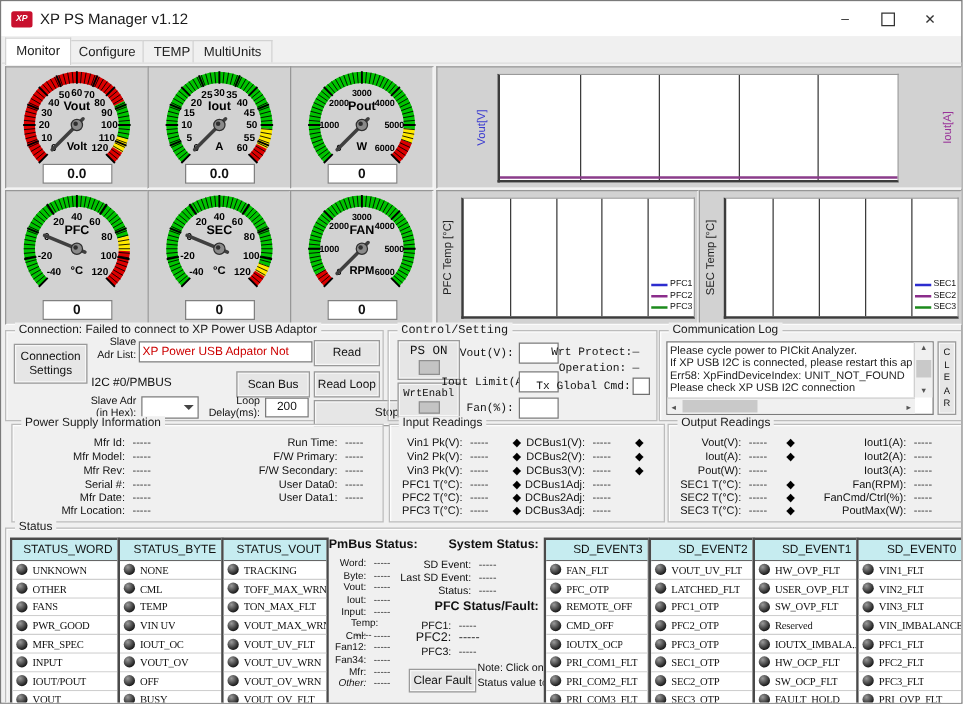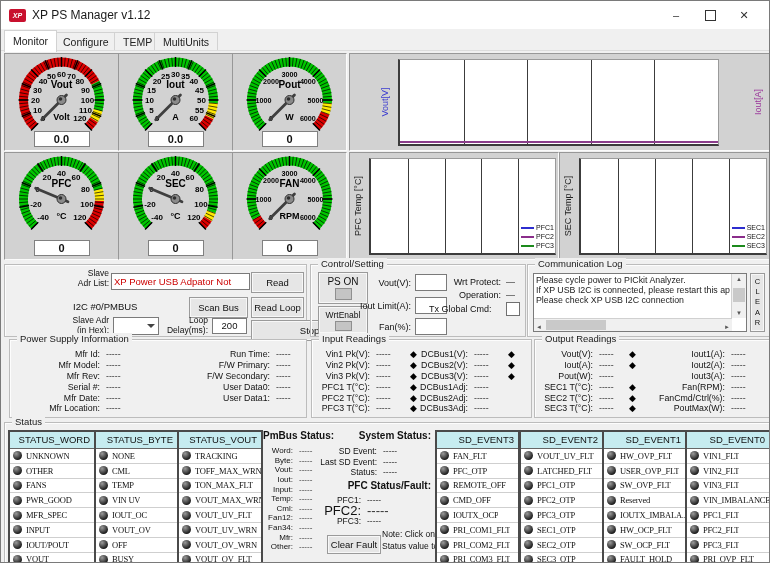--- a/index.html
+++ b/index.html
@@ -667,20 +667,22 @@
           </div>
           <div class="lg-row">
             <span class="lg-line" style="background: rgb(28, 138, 28);"></span>
             <span class="lg-lbl">SEC3</span>
           </div>
         </div>
       </div>
   </div>
 
   <div class="gb" style="left:3px;top:213px;width:301px;height:71px;">
+    <span class="gbt">Connection: Failed to connect to XP Power USB Adaptor</span>
+    <div class="btn" style="left:6px;top:10px;width:57px;height:30px;white-space:normal;line-height:11px;">Connection Settings</div>
     <div class="lbl2" style="left:64px;top:4px;width:40px;">
       <span>Slave</span><br><span>Adr List:</span>
     </div>
     <div class="field" style="left:106px;top:8px;width:135px;height:15px;color:#cc0000;line-height:15px;padding-left:2px;overflow:hidden;">XP Power USB Adpator Not Found</div>
     <div class="btn" style="left:246px;top:7px;width:51px;height:19px;">Read</div>
     <span class="lbl" style="left:68px;top:36px;font-size:9.5px;">I2C #0/PMBUS</span>
     <div class="btn" style="left:184px;top:32px;width:57px;height:19px;">Scan Bus</div>
     <div class="btn" style="left:246px;top:32px;width:51px;height:19px;">Read Loop</div>
     <div class="lbl2" style="left:60px;top:51px;width:44px;">
       <span>Slave Adr</span><br><span>(in Hex):</span>
@@ -688,21 +690,21 @@
     <div class="field" style="left:108px;top:52px;width:44px;height:16px;">
         <span class="combo-arrow"></span>
       </div>
     <div class="lbl2" style="left:155px;top:51px;width:48px;">
       <span>Loop</span><br><span>Delay(ms):</span>
     </div>
     <div class="field" style="left:207px;top:53px;width:33px;height:14px;text-align:center;line-height:14px;">200</div>
     <div class="btn" style="left:246px;top:55px;width:51px;height:19px;padding-left:44px;">Stop Loop</div>
   </div>
 
-  <div class="gb" style="left:309px;top:213px;width:214px;height:71px;">
+  <div class="gb" style="left:309px;top:213px;width:214px;height:71px;font-family:Liberation Mono, monospace;">
     <span class="gbt">Control/Setting</span>
     <div class="btn" style="left:7px;top:7px;width:48px;height:30px;flex-direction:column;font-size:10px;">
       <span>PS ON</span>
       <span style="width:15px;height:10px;background:#c4c4c4;border:1px solid #8f8f8f;margin-top:1px;"></span>
     </div>
     <div class="btn" style="left:7px;top:41px;width:48px;height:26px;flex-direction:column;font-size:8.5px;">
       <span>WrtEnabl</span>
       <span style="width:15px;height:8px;background:#c4c4c4;border:1px solid #8f8f8f;margin-top:1px;"></span>
     </div>
     <span class="lbl" style="left:52px;top:13px;width:48px;text-align:right;">Vout(V):</span>
@@ -718,20 +720,21 @@
     <span class="lbl" style="left:118px;top:39px;width:72px;">Tx Global Cmd:</span>
     <span class="checkbox" style="left:195px;top:37px;"></span>
   </div>
 
   <div class="gb" style="left:526px;top:213px;width:241px;height:71px;">
     <span class="gbt">Communication Log</span>
     <div id="logbox" style="left:5px;top:8px;width:212px;height:57px;">
       <div id="logtext">
           <div>Please cycle power to PICkit Analyzer.</div>
           <div>If XP USB I2C is connected, please restart this app.</div>
+          <div>Err58: XpFindDeviceIndex: UNIT_NOT_FOUND</div>
           <div>Please check XP USB I2C connection</div>
         </div>
       <div class="vscroll">
           <div class="sarrow">▲</div>
           <div class="thumb-v"></div>
           <div class="sarrow" style="position:absolute;bottom:0;left:0;right:0;">▼</div>
         </div>
       <div class="hscroll">
           <span class="sarrow" style="position:absolute;left:2px;top:3px;">◄</span>
           <div class="thumb-h"></div>
@@ -1049,42 +1052,42 @@
           <span class="p-val">-----</span>
         </div>
         <div class="p-row" style="height: 9.6px; font-size: 8px;">
           <span class="p-lbl" style="width: 30px;">Iout:</span>
           <span class="p-val">-----</span>
         </div>
         <div class="p-row" style="height: 9.6px; font-size: 8px;">
           <span class="p-lbl" style="width: 30px;">Input:</span>
           <span class="p-val">-----</span>
         </div>
-        <div class="p-row" style="height: 9.6px; font-size: 8px;">
+        <div class="p-row" style="height: 9.6px; font-size: 8px; flex-direction: column;">
           <span class="p-lbl" style="width: 30px;">Temp:</span>
           <span class="p-val">-----</span>
         </div>
         <div class="p-row" style="height: 9.6px; font-size: 8px;">
           <span class="p-lbl" style="width: 30px;">Cml:</span>
           <span class="p-val">-----</span>
         </div>
         <div class="p-row" style="height: 9.6px; font-size: 8px;">
           <span class="p-lbl" style="width: 30px;">Fan12:</span>
           <span class="p-val">-----</span>
         </div>
         <div class="p-row" style="height: 9.6px; font-size: 8px;">
           <span class="p-lbl" style="width: 30px;">Fan34:</span>
           <span class="p-val">-----</span>
         </div>
         <div class="p-row" style="height: 9.6px; font-size: 8px;">
           <span class="p-lbl" style="width: 30px;">Mfr:</span>
           <span class="p-val">-----</span>
         </div>
         <div class="p-row" style="height: 9.6px; font-size: 8px;">
-          <span class="p-lbl" style="width: 30px;">Other:</span>
+          <span class="p-lbl" style="width: 30px; font-style: italic;">Other:</span>
           <span class="p-val">-----</span>
         </div>
       </div>
 
     <span class="lbl bold" style="left:322px;top:7px;width:104px;text-align:right;font-size:10px;">System Status:</span>
     <div class="pairs" id="sys-rows" style="left:302px;top:23px;">
         <div class="p-row" style="height: 10.5px; font-size: 8.5px;">
           <span class="p-lbl" style="width: 70px;">SD Event:</span>
           <span class="p-val">-----</span>
         </div>
@@ -1096,21 +1099,21 @@
           <span class="p-lbl" style="width: 70px;">Status:</span>
           <span class="p-val">-----</span>
         </div>
       </div>
     <span class="lbl bold" style="left:326px;top:57px;width:100px;text-align:right;font-size:10px;">PFC Status/Fault:</span>
     <div class="pairs" id="pfc-rows" style="left:312px;top:72px;">
         <div class="p-row" style="height: 10.5px; font-size: 8.5px;">
           <span class="p-lbl" style="width: 44px;">PFC1:</span>
           <span class="p-val">-----</span>
         </div>
-        <div class="p-row" style="height: 10.5px; font-size: 13px;">
+        <div class="p-row" style="height: 10.5px; font-size: 10px;">
           <span class="p-lbl" style="width: 44px;">PFC2:</span>
           <span class="p-val">-----</span>
         </div>
         <div class="p-row" style="height: 10.5px; font-size: 8.5px;">
           <span class="p-lbl" style="width: 44px;">PFC3:</span>
           <span class="p-val">-----</span>
         </div>
       </div>
     <div class="btn" style="left:322px;top:112px;width:52px;height:17px;">Clear Fault</div>
     <div class="lbl2" style="left:377px;top:105px;width:62px;text-align:left;line-height:12px;">

